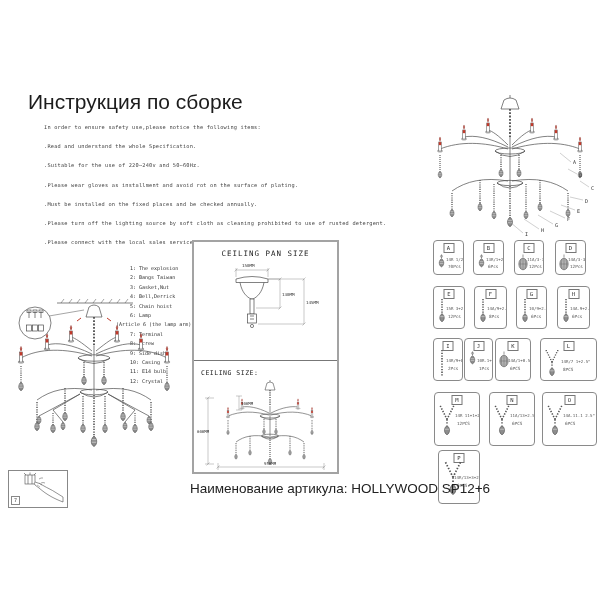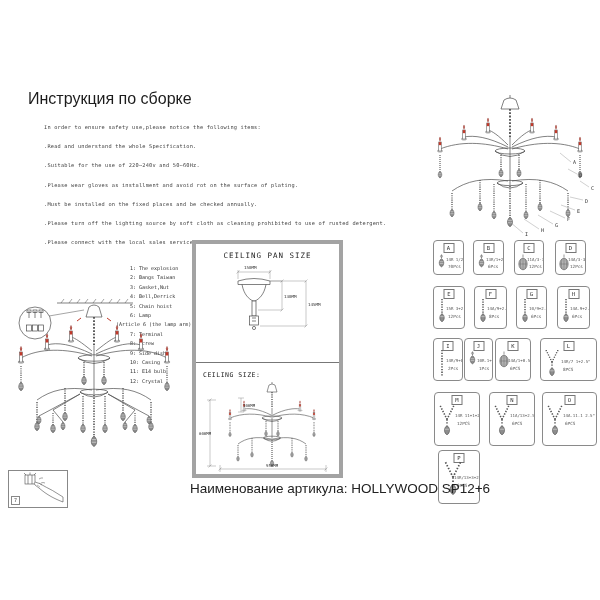--- a/index.html
+++ b/index.html
@@ -1,27 +1,27 @@
 <!DOCTYPE html>
 <html><head>
 <meta charset="utf-8">
 <style>
   html,body{margin:0;padding:0;background:#e8e8e8;}
   .sheet{position:relative;width:600px;height:600px;background:#ffffff;overflow:hidden;
          font-family:"DejaVu Sans Mono",monospace;color:#333;}
   .abs{position:absolute;}
   
-  .title{left:28px;top:90px;font-family:"Liberation Sans",sans-serif;font-size:16px;color:#1c1c1c;}
+  .title{left:28px;top:90px;font-family:"Liberation Sans",sans-serif;font-size:21px;color:#1c1c1c;}
   .notes{left:44px;top:124px;font-size:5.3px;line-height:6px;color:#444;letter-spacing:.2px;}
   .notes div{margin-bottom:13.2px;white-space:nowrap;}
   .plist{left:130px;top:264px;font-size:5px;line-height:9.4px;color:#333;}
   .plist .outdent{margin-left:-14px;}
   .article{left:190px;top:481px;font-family:"Liberation Sans",sans-serif;font-size:13.5px;color:#222;}
   
-  .cbox{left:192px;top:240px;width:143px;height:230px;border:4px solid #a3a3a3;background:#fff;}
+  .cbox{left:192px;top:240px;width:143px;height:230px;border:2px solid #a3a3a3;background:#fff;}
   .cbox .divider{position:absolute;left:0;top:118px;width:100%;border-top:1px solid #777;}
   .cps-title{position:absolute;left:0;top:7px;width:100%;text-align:center;font-size:7.5px;letter-spacing:1px;color:#222;}
   .fs-title{position:absolute;left:7px;top:127px;font-size:6.5px;letter-spacing:.5px;color:#222;}
   .cps-svg{position:absolute;left:2px;top:16px;}
   .fs-svg{position:absolute;left:2px;top:134px;}
   
   .pbox{position:absolute;border:1px solid #8a8a8a;border-radius:4px;background:#fff;overflow:hidden;}
   .pbox .chip{position:absolute;top:2px;left:50%;transform:translateX(-50%);
         width:9px;height:8px;border:1px solid #777;font-size:5.5px;line-height:8px;
         text-align:center;color:#333;background:#fff;}

